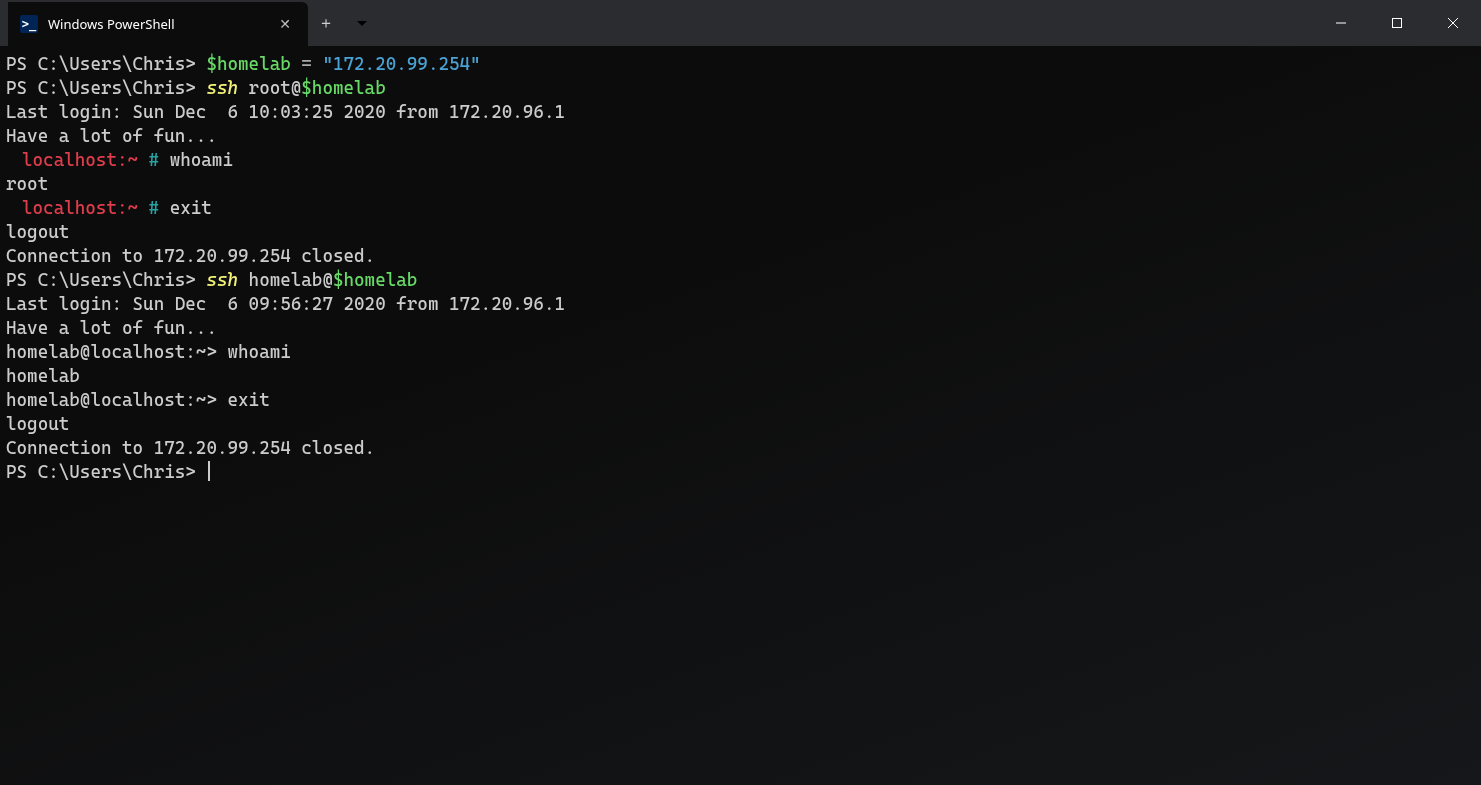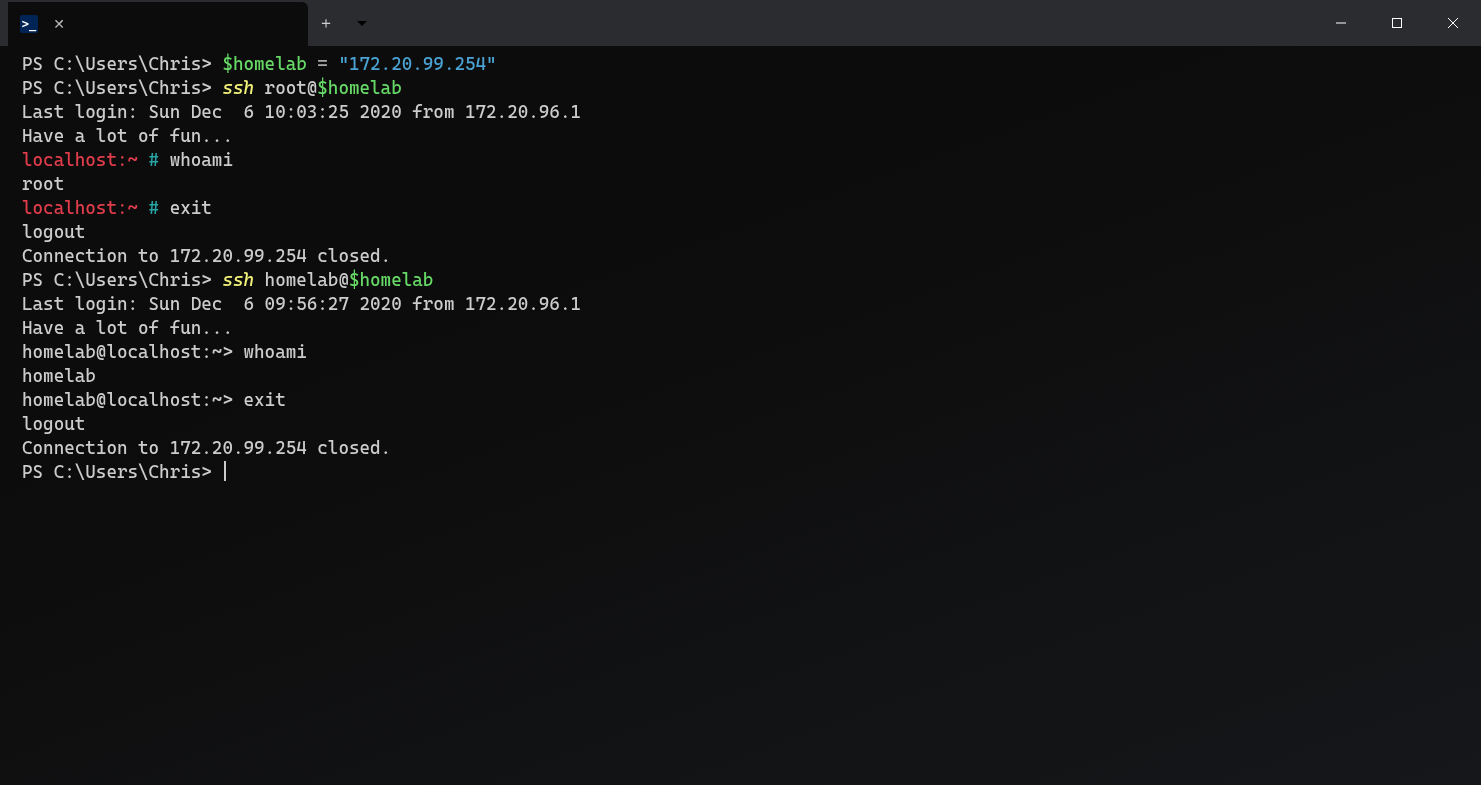--- a/index.html
+++ b/index.html
@@ -106,34 +106,34 @@
     justify-content: center;
     color: #ffffff;
     cursor: pointer;
   }
   .win-btn svg { stroke: #ffffff; stroke-width: 1; fill: none; }
 
   
   .terminal {
     background: linear-gradient(160deg, #0c0c0c 0%, #0c0c0c 35%, #16171a 100%);
     height: calc(785px - 46px);
-    padding: 6px 22px;
+    padding: 6px 6px;
     box-sizing: border-box;
     white-space: pre;
     cursor: text;
   }
   .line { display: block; }
 
   
   .c-default { color: #cccccc; }
   .c-cmd     { color: #f2f27a; font-style: italic; }   
   .c-var     { color: #67d967; }   
   .c-op      { color: #a9a9a9; }   
   .c-str     { color: #4aa3d4; }   
-  .c-red     { color: #e03c4b; }   
+  .c-red     { color: #e03c4b; margin-left: 16px; }   
   .c-teal    { color: #27a3a3; }   
 
   .cursor {
     display: inline-block;
     width: 2px;
     height: 20px;
     background: #cccccc;
     margin-left: 2px;
     vertical-align: -3px;
     animation: blink 1s step-end infinite;
@@ -141,20 +141,21 @@
   @keyframes blink { 50% { opacity: 0; } }
 </style>
 </head>
 <body>
 
 <div class="titlebar">
   <div class="tab">
     <span class="ps-icon">
         <span>&gt;_</span>
       </span>
+    <span class="title">Windows PowerShell</span>
     <span class="close">✕</span>
   </div>
   <div class="tabbar-right">
     <div class="tabbar-btn">＋</div>
     <div class="tabbar-btn">
       <svg width="12" height="12" viewBox="0 0 12 12">
           <polyline points="1,4 6,9 11,4"></polyline>
         </svg>
     </div>
   </div>

